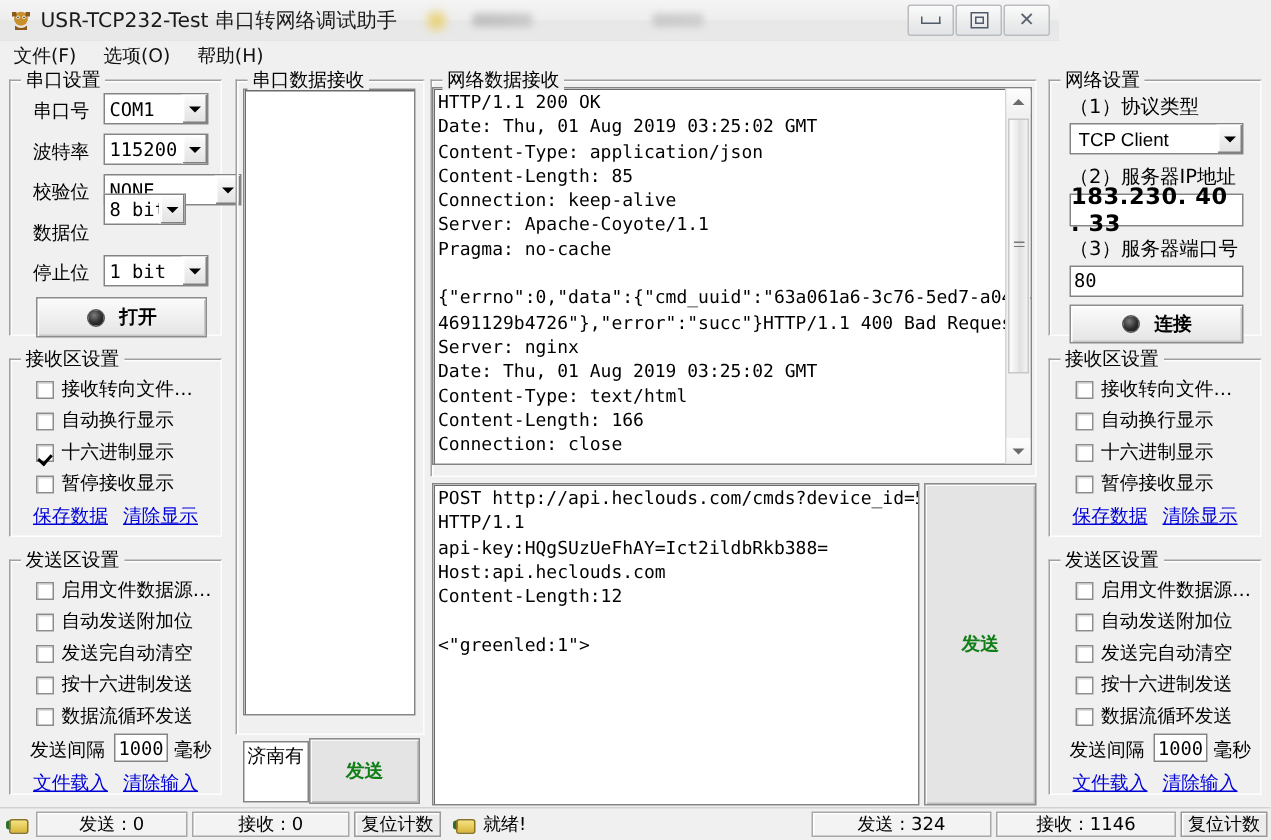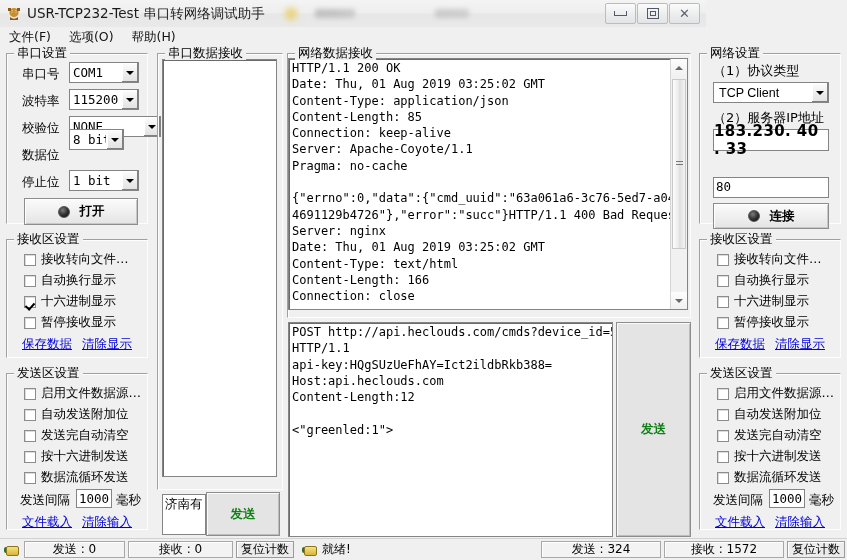--- a/index.html
+++ b/index.html
@@ -435,20 +435,21 @@
       <div class="combo" style="left:14px;top:29px;width:116px;height:21px;">
         <span class="val" style="font-family:'Liberation Sans',sans-serif;padding-left:5px;">TCP Client</span>
         <span class="arrow">
             <i class="tri-d"></i>
           </span>
       </div>
 
       <div class="lbl" style="left:14px;top:56px;font-size:13px;">（2）服务器IP地址</div>
       <div class="ipbox" style="left:14px;top:76px;width:116px;height:22px;">183.230. 40 . 33</div>
 
+      <div class="lbl" style="left:14px;top:104px;font-size:13px;">（3）服务器端口号</div>
       <div class="txtbox" style="left:14px;top:124px;width:116px;height:21px;">80</div>
 
       <div class="btn" style="left:14px;top:150px;width:116px;height:26px;">
         <i class="dot"></i>
         <span>连接</span>
       </div>
     </div>
   </div>
 
   <div class="grp" style="left:699px;top:232px;width:142px;height:126px;">
@@ -520,17 +521,17 @@
     <div class="sb-btn">复位计数</div>
     <div class="hand">
         <i class="c"></i>
         <i class="p"></i>
       </div>
     <div class="sb-text">就绪!</div>
 
     <div style="flex:1"></div>
 
     <div class="sb-pane" style="width:120px;">发送 : 324</div>
-    <div class="sb-pane" style="width:120px;">接收 : 1572</div>
+    <div class="sb-pane" style="width:120px;">接收 : 1146</div>
     <div class="sb-btn" style="margin-right:2px;">复位计数</div>
   </div>
 
 </div>
 
 </body></html>

